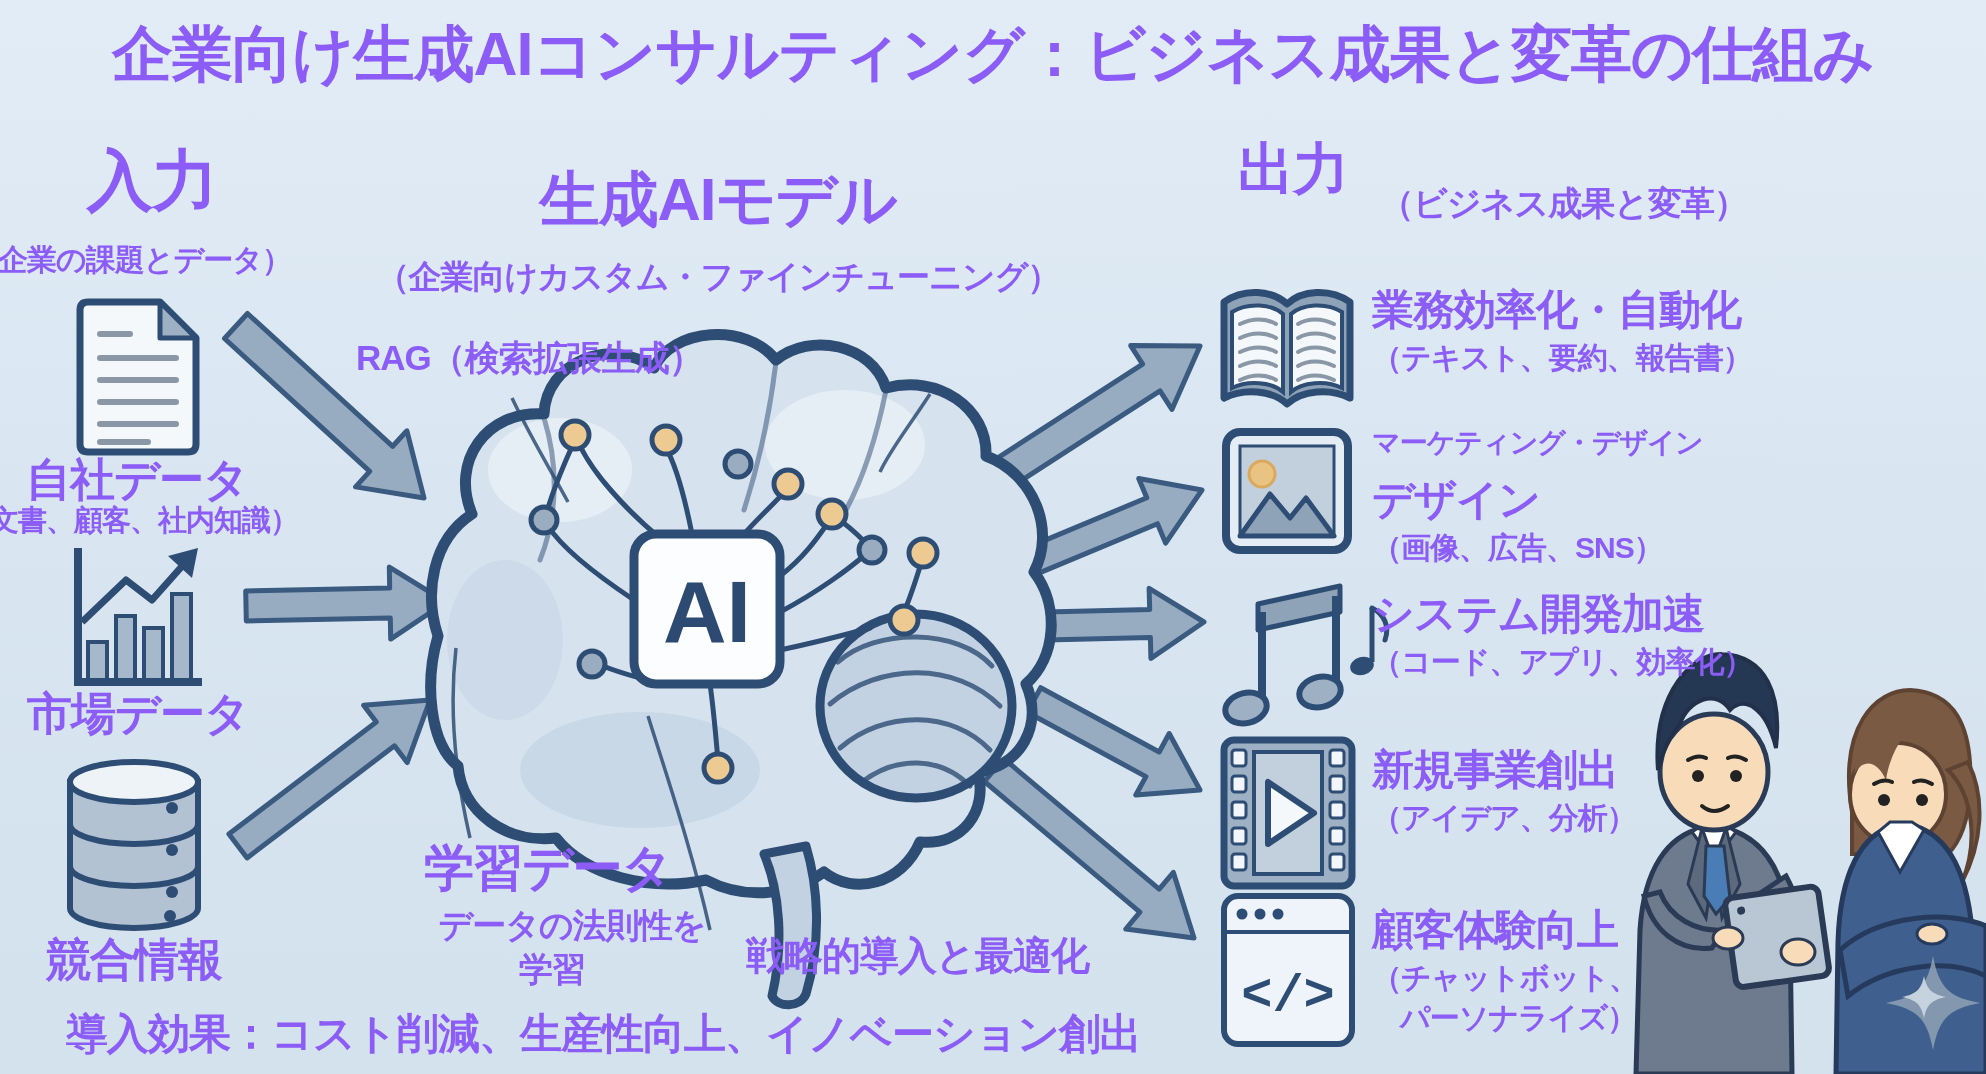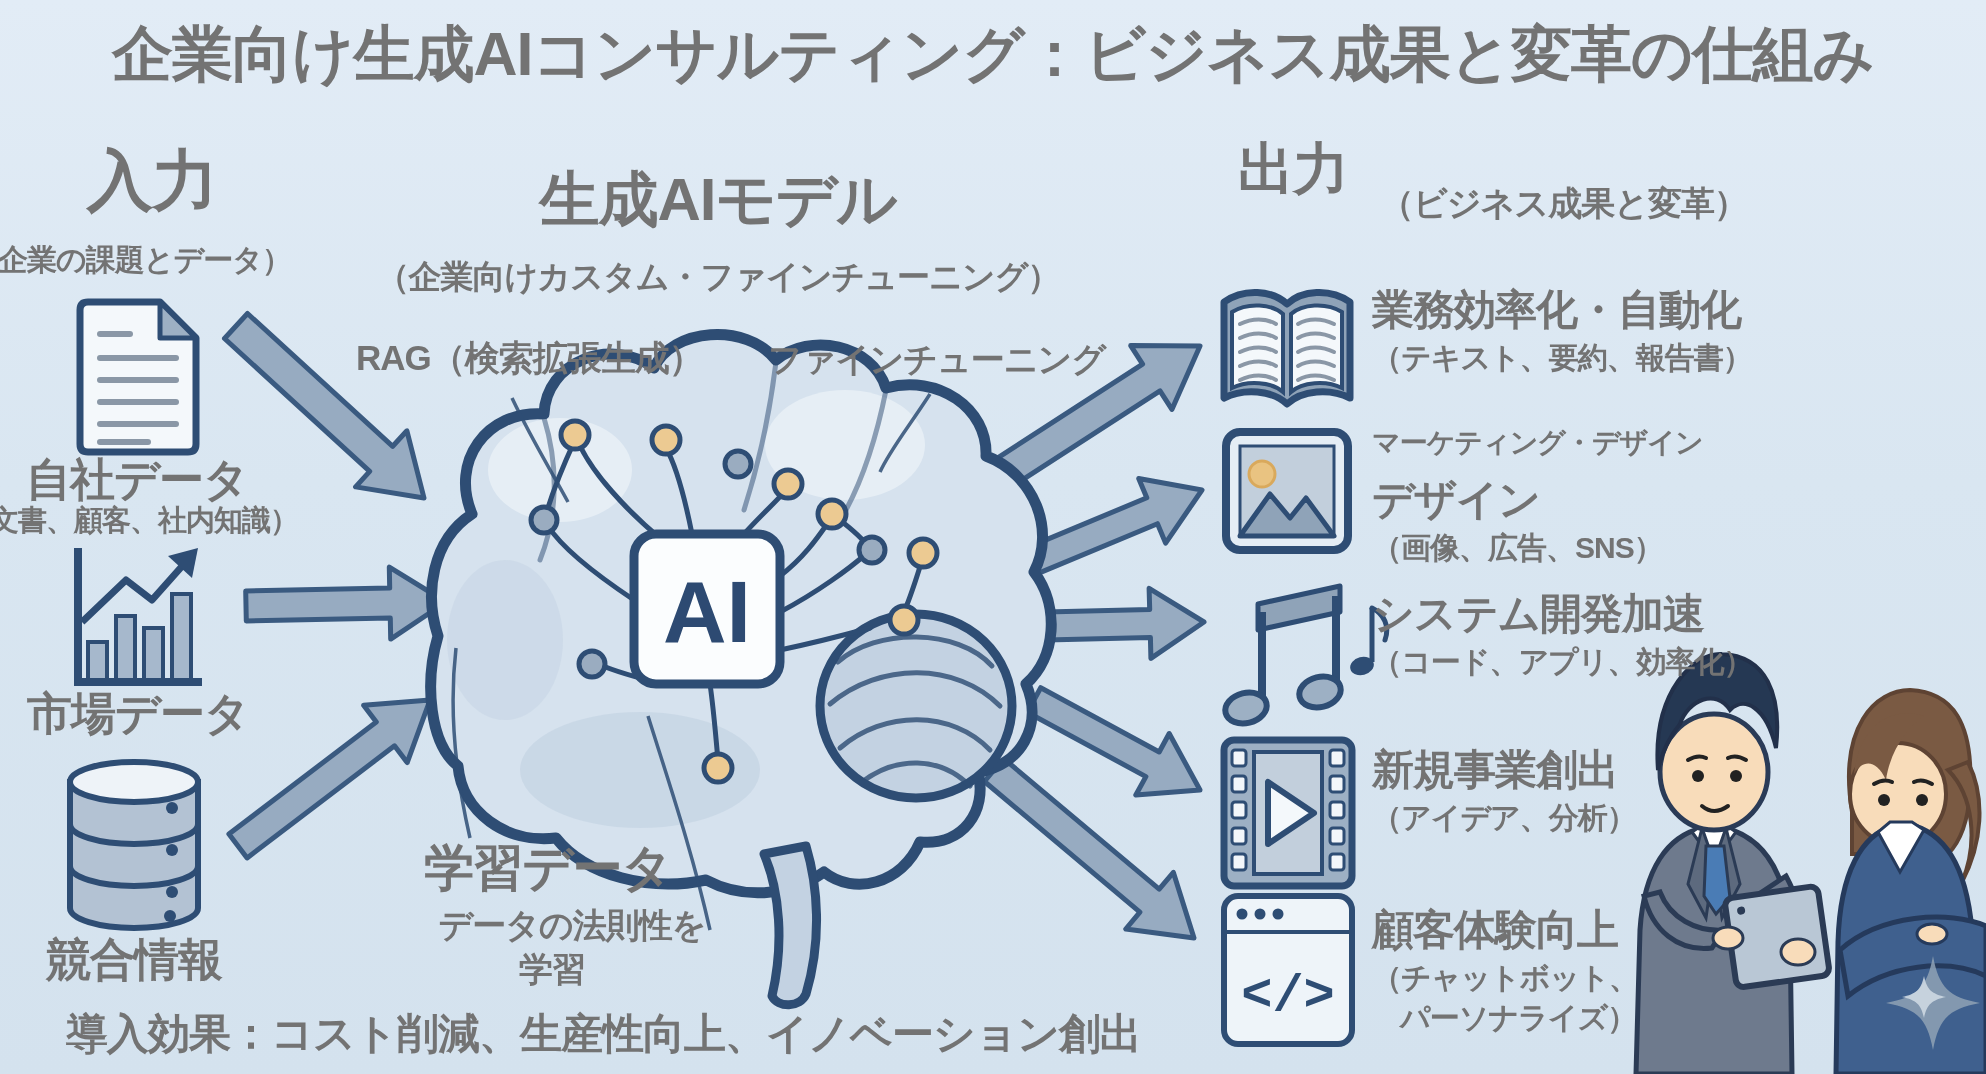--- a/index.html
+++ b/index.html
@@ -4,21 +4,21 @@
 <style>
   html,body{margin:0;padding:0;}
   body{
     width:1986px;height:1074px;overflow:hidden;
     font-family:"Liberation Sans","DejaVu Sans",sans-serif;
     background:linear-gradient(180deg,#e2ecf6 0%,#d9e6f1 45%,#d4e2ee 100%);
   }
   #canvas{position:relative;width:1986px;height:1074px;}
   #art{position:absolute;left:0;top:0;z-index:1;}
   .t{
-    position:absolute;z-index:2;white-space:nowrap;color:#737373;
+    position:absolute;z-index:2;white-space:nowrap;color:#8b5cf6;
     font-weight:800;line-height:1.05;letter-spacing:-1px;
   }
   .ctr{transform:translateX(-50%);}
   .w7{font-weight:700;}
   #arrow-layer polygon{fill:#97abc1;stroke:#3a5a80;stroke-width:5;stroke-linejoin:round;}
   .conn{fill:none;stroke:#2e4d74;stroke-width:3.5;opacity:.85;}
 </style>
 </head>
 <body>
 
@@ -286,24 +286,24 @@
   <div class="t ctr" style="left:137px;top:456px;font-size:45px;">自社データ</div>
   <div class="t ctr w7" style="left:130px;top:505px;font-size:29px;">（文書、顧客、社内知識）</div>
 
   <div class="t ctr" style="left:138px;top:690px;font-size:45px;">市場データ</div>
 
   <div class="t ctr" style="left:134px;top:936px;font-size:45px;">競合情報</div>
 
   <div class="t ctr" style="left:718px;top:168px;font-size:60px;">生成AIモデル</div>
   <div class="t ctr w7" style="left:718px;top:260px;font-size:33px;">（企業向けカスタム・ファインチューニング）</div>
   <div class="t w7" style="left:356px;top:340px;font-size:35px;">RAG（検索拡張生成）</div>
-  <div class="t w7" style="left:768px;top:342px;font-size:34px;">ファインチューニング</div>
   <div class="t ctr" style="left:548px;top:842px;font-size:50px;">学習データ</div>
   <div class="t ctr w7" style="left:552px;top:908px;font-size:34px;margin-left:20px;">データの法則性を</div>
   <div class="t ctr w7" style="left:552px;top:952px;font-size:34px;">学習</div>
+  <div class="t w7" style="left:746px;top:936px;font-size:39px;">戦略的導入と最適化</div>
 
   <div class="t" style="left:1238px;top:140px;font-size:56px;">出力</div>
   <div class="t w7" style="left:1380px;top:186px;font-size:34px;">（ビジネス成果と変革）</div>
 
   <div class="t" style="left:1372px;top:288px;font-size:42px;">業務効率化・自動化</div>
   <div class="t w7" style="left:1372px;top:342px;font-size:30px;">（テキスト、要約、報告書）</div>
 
   <div class="t" style="left:1372px;top:428px;font-size:28px;">マーケティング・デザイン</div>
   <div class="t" style="left:1372px;top:478px;font-size:42px;">デザイン</div>
   <div class="t w7" style="left:1372px;top:532px;font-size:30px;">（画像、広告、SNS）</div>

